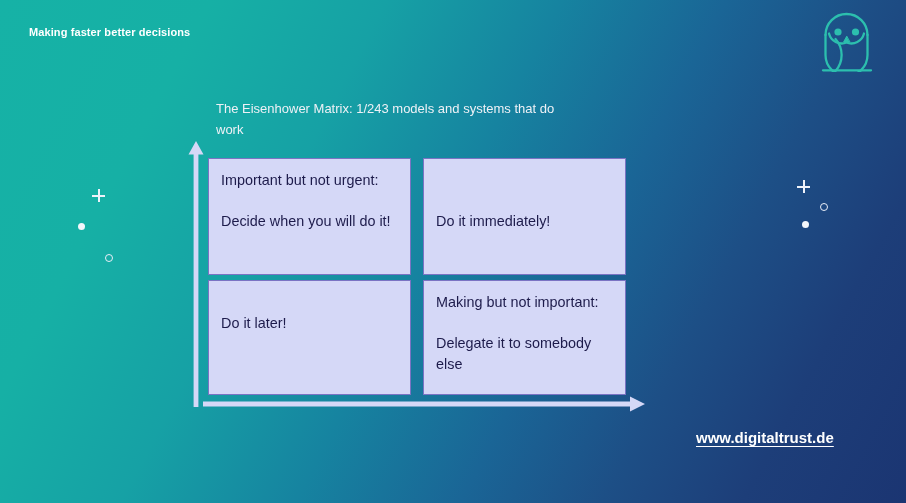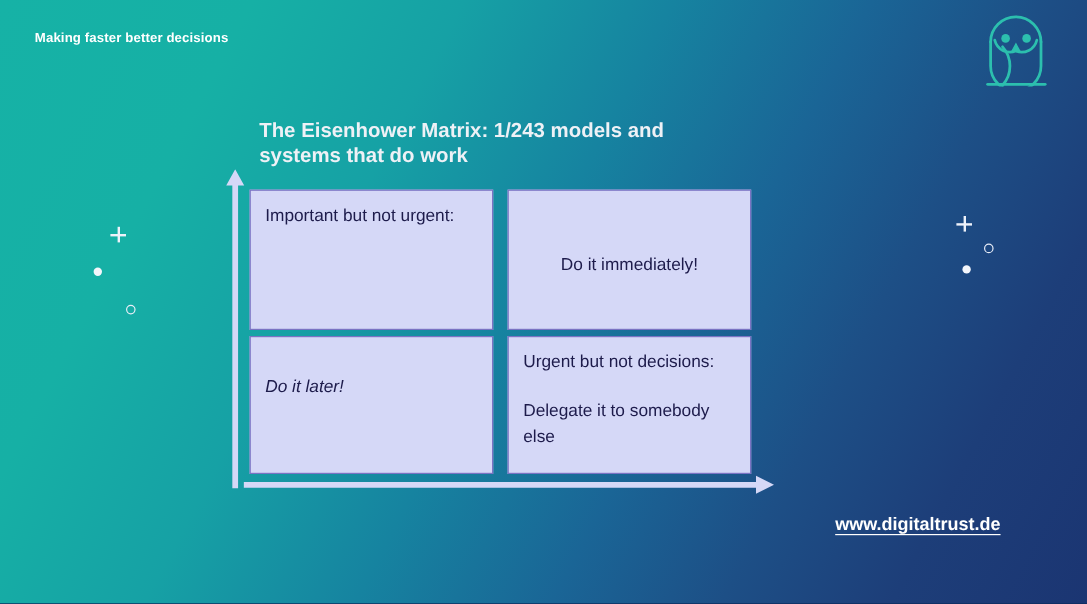--- a/index.html
+++ b/index.html
@@ -38,24 +38,24 @@
     width: 62px;
     height: 64px;
   }
 
   
   .matrix-heading {
     position: absolute;
     left: 216px;
     top: 98px;
     width: 355px;
-    font-size: 17px;
+    font-size: 13px;
     line-height: 21px;
     color: #eef1f6;
-    font-weight: bold;
+    font-weight: normal;
   }
 
   
   .axis-v {
     position: absolute;
     left: 186px;
     top: 141px;
     width: 20px;
     height: 266px;
   }
@@ -83,22 +83,22 @@
   .quad {
     background: #d5d8f7;
     border: 1px solid #7a73c3;
     padding: 11px 12px 8px 12px;
     color: #1d1b4b;
     font-size: 14.4px;
     line-height: 20.5px;
   }
   .quad .q-head { margin: 0; }
   .quad .q-action { margin: 0; padding-top: 20.5px; }
-  .quad.q-tr .q-action { padding-top: 41px; text-align: center; }
-  .quad.q-bl .q-action { padding-top: 20.5px; font-style: italic; }
+  .quad.q-tr .q-action { padding-top: 41px; }
+  .quad.q-bl .q-action { padding-top: 20.5px; }
 
   
   .deco { position: absolute; }
   .deco-plus {
     width: 13px; height: 13px;
   }
   .deco-plus::before, .deco-plus::after {
     content: ""; position: absolute; background: #eef2fa;
   }
   .deco-plus::before { left: 6px; top: 0; width: 1.6px; height: 13px; }
@@ -164,32 +164,33 @@
   <div class="axis-h">
     <svg viewBox="0 0 442 22" width="442" height="22" aria-hidden="true">
       <path d="M442 11 L427 18.5 L427 13.4 L0 13.4 L0 8.6 L427 8.6 L427 3.5 Z" fill="#d5d8f7"></path>
     </svg>
   </div>
 
   <div class="matrix">
 
     <div class="quad q-tl">
       <p class="q-head">Important but not urgent:</p>
+      <p class="q-action">Decide when you will do it!</p>
     </div>
 
     <div class="quad q-tr">
       <p class="q-action">Do it immediately!</p>
     </div>
 
     <div class="quad q-bl">
       <p class="q-action">Do it later!</p>
     </div>
 
     <div class="quad q-br">
-      <p class="q-head">Urgent but not decisions:</p>
+      <p class="q-head">Making but not important:</p>
       <p class="q-action">Delegate it to somebody else</p>
     </div>
 
   </div>
 
   <div class="deco deco-plus" style="left:92px; top:189px;"></div>
   <div class="deco deco-dot" style="left:78px; top:223px;"></div>
   <div class="deco deco-ring" style="left:105px; top:254px;"></div>
 
   <div class="deco deco-plus" style="left:797px; top:180px;"></div>

